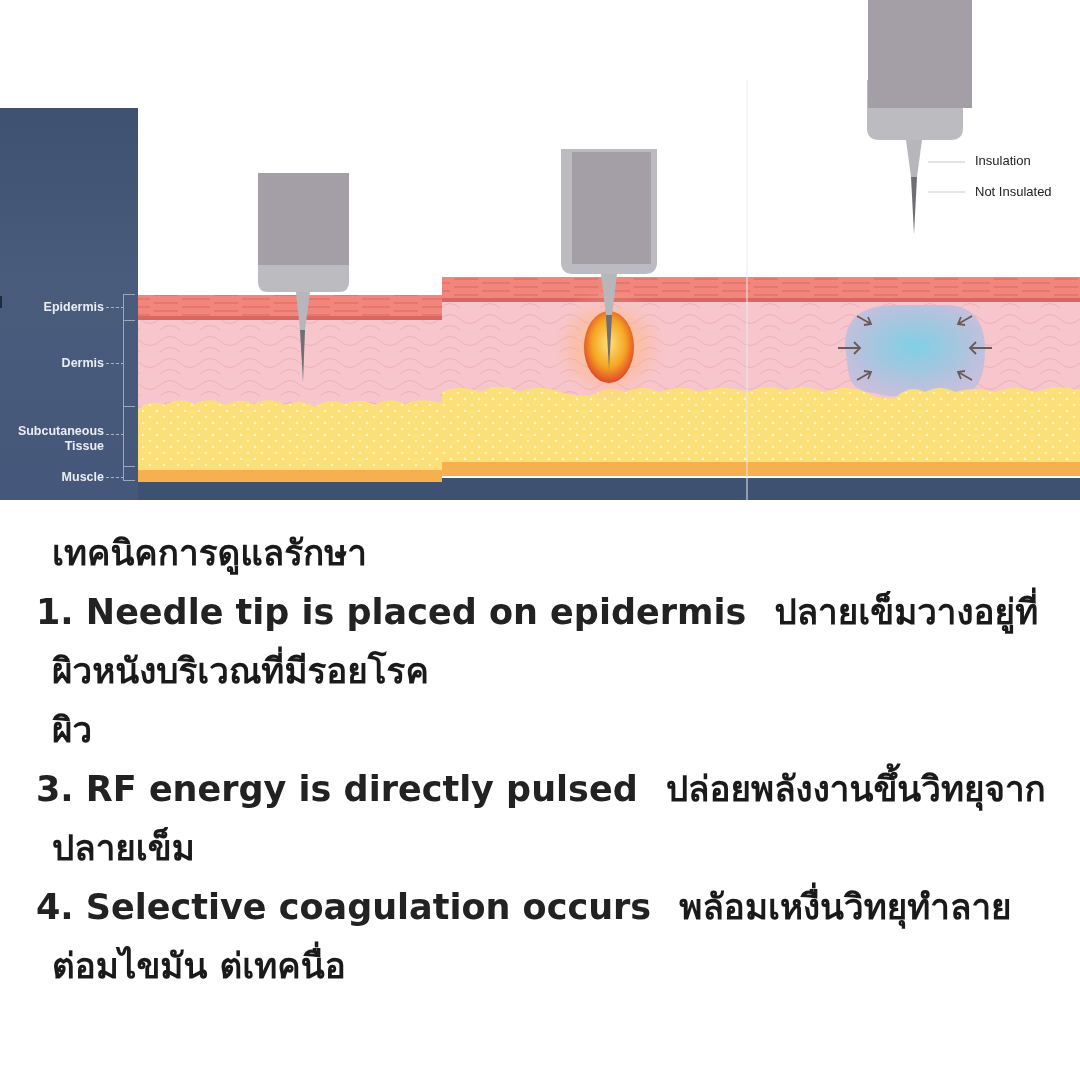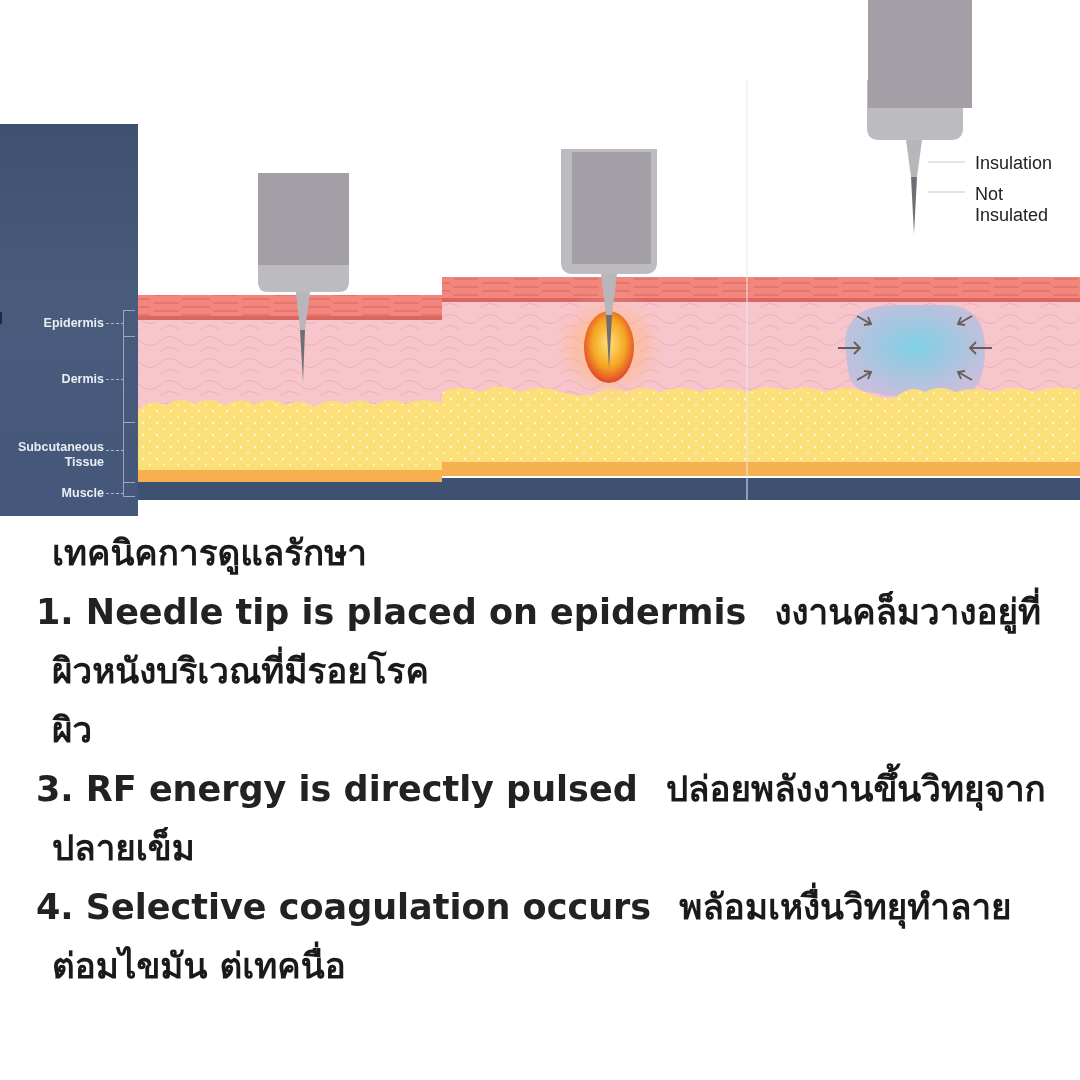--- a/index.html
+++ b/index.html
@@ -1,28 +1,28 @@
 <!DOCTYPE html>
 <html><head>
 <meta charset="utf-8">
 <style>
   html, body { margin: 0; padding: 0; }
   body { width: 1080px; height: 1080px; background: #ffffff; position: relative; overflow: hidden;
          font-family: "DejaVu Sans", "Liberation Sans", sans-serif; }
   .diagram { position: absolute; left: 0; top: 0; width: 1080px; height: 500px; }
   .label-panel { position: absolute; left: 0; top: 108px; width: 138px; height: 392px;
-                 background: linear-gradient(180deg, #3f5170 0%, #4a5c7c 45%, #45577a 100%); margin-top: 16px; }
+                 background: linear-gradient(180deg, #3f5170 0%, #4a5c7c 45%, #45577a 100%); }
   .layer-label { position: absolute; right: 34px; color: #e9edf3; font-family: "Liberation Sans", sans-serif;
                  font-size: 12.5px; font-weight: bold; text-align: right; line-height: 14px; }
   .layer-dash { position: absolute; right: 14px; width: 18px; border-top: 1px dashed #aab4c4; }
   .bracket { position: absolute; left: 123px; width: 12px; border-left: 1px solid #9aa6ba; }
   .bracket-tick { position: absolute; left: 123px; width: 12px; border-top: 1px solid #9aa6ba; }
   .tiny-mark { position: absolute; left: 0; top: 296px; width: 4px; height: 12px; border-left: 2px solid #1f2a3c; }
   svg.scene { position: absolute; left: 0; top: 0; }
-  .legend-label { position: absolute; font-family: "Liberation Sans", sans-serif; font-size: 18px; color: #222; }
+  .legend-label { position: absolute; font-family: "Liberation Sans", sans-serif; font-size: 13px; color: #222; }
   .text-block { position: absolute; left: 36px; top: 524px; width: 1020px;
                 font-family: "DejaVu Sans", sans-serif; font-size: 35px; line-height: 59px; color: #1a1a1a; }
   .text-block .en { font-weight: 700; color: #222; font-family: "DejaVu Sans", sans-serif; }
   .text-block .th { font-weight: bold; margin-left: 16px; }
   .line { display: block; white-space: nowrap; }
 </style>
 </head>
 <body>
 
 <div class="diagram">
@@ -149,21 +149,21 @@
     <div class="bracket-tick" style="top:372px;"></div>
   </div>
 
   <div class="legend-label" style="left:975px; top:153px;">Insulation</div>
   <div class="legend-label" style="left:975px; top:184px;">Not Insulated</div>
 </div>
 
 <div class="text-block">
   <span class="line th">เทคนิคการดูแลรักษา</span>
 
-  <span class="line"><span class="en">1. Needle tip is placed on epidermis </span><span class="th">งงานคล็มวางอยู่ที่</span></span>
+  <span class="line"><span class="en">1. Needle tip is placed on epidermis </span><span class="th">ปลายเข็มวางอยู่ที่</span></span>
   <span class="line th">ผิวหนังบริเวณที่มีรอยโรค</span>
 
   <span class="line th">ผิว</span>
 
   <span class="line"><span class="en">3. RF energy is directly pulsed </span><span class="th">ปล่อยพลังงานขึ้นวิทยุจาก</span></span>
   <span class="line th">ปลายเข็ม</span>
 
   <span class="line"><span class="en">4. Selective coagulation occurs </span><span class="th">พลัอมเหงื่นวิทยุทำลาย</span></span>
   <span class="line th">ต่อมไขมัน ต่เทคนื่อ</span>
 </div>

